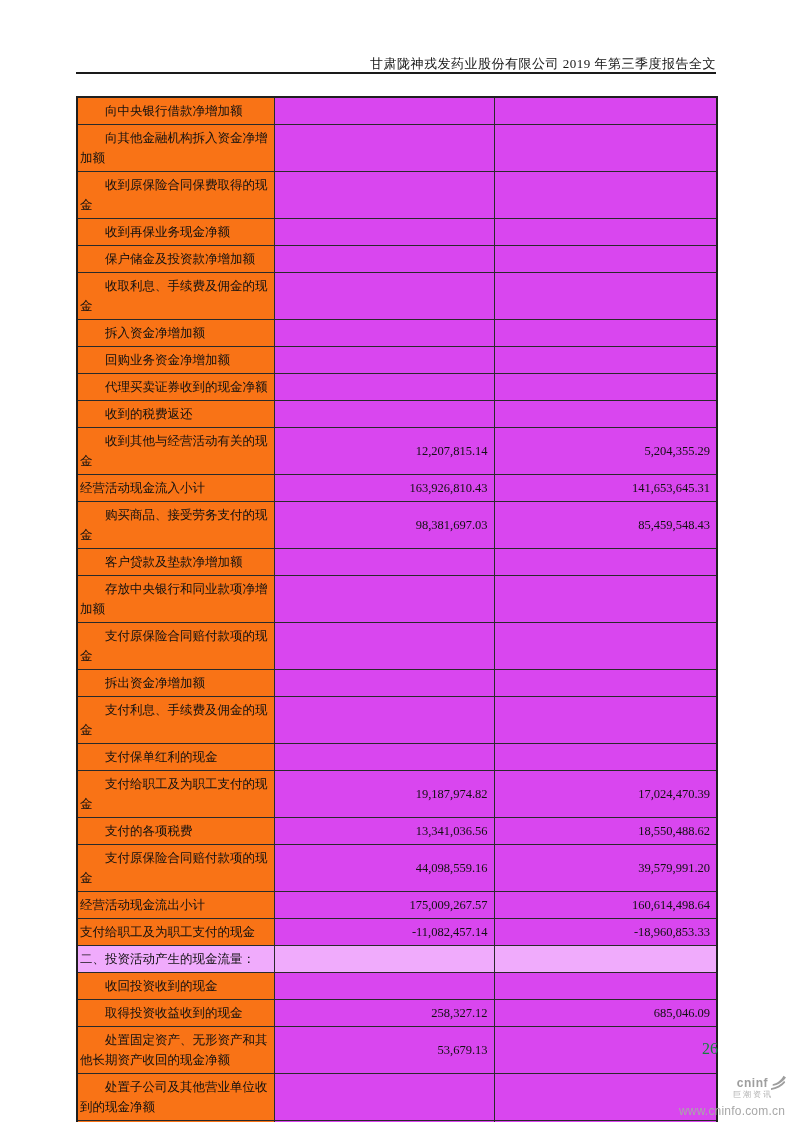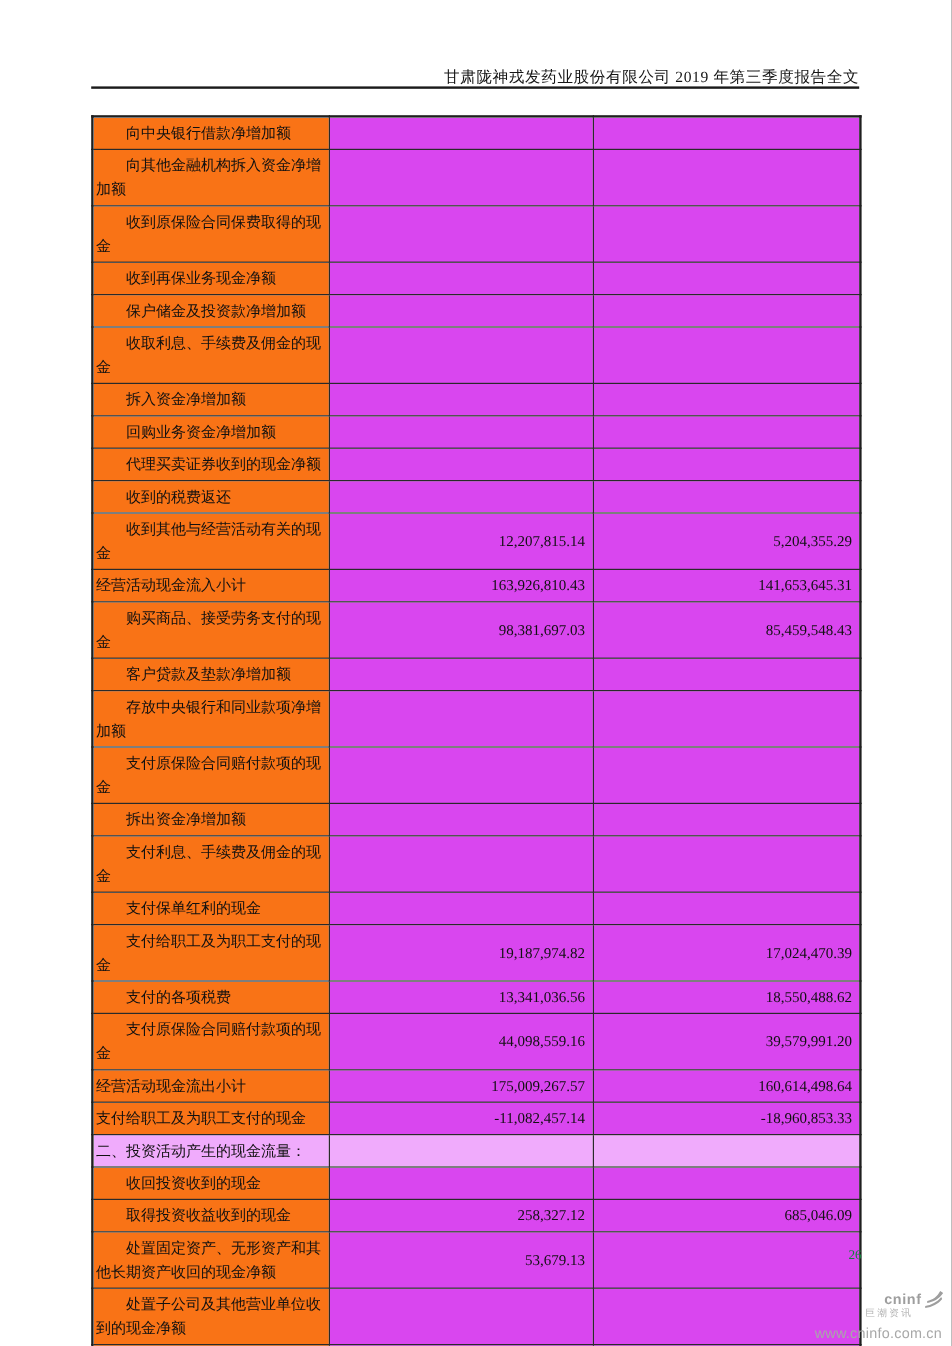--- a/index.html
+++ b/index.html
@@ -64,21 +64,21 @@
     text-align: right;
     padding: 3px 6px 3px 3px;
     white-space: nowrap;
   }
   tr.section td { background: #f0abfc; }
   
   .page-number {
     position: absolute;
     top: 1040px;
     right: 75px;
-    font-size: 11px;
+    font-size: 16px;
     color: #15803d;
   }
   .cninfo-logo {
     position: absolute;
     top: 1075px;
     right: 6px;
     width: 110px;
     text-align: right;
     color: #a3a3a3;
     font-family: "Liberation Sans", sans-serif;
@@ -93,21 +93,21 @@
   }
   .cninfo-brand {
     font-weight: bold;
     font-size: 12px;
     letter-spacing: 0.5px;
     color: #9e9e9e;
   }
   .cninfo-swoosh { width: 17px; height: 15px; }
   .cninfo-brand-cn {
     margin-top: 1px;
-    margin-right: 26px;
+    margin-right: 14px;
     font-size: 8px;
     letter-spacing: 2px;
     color: #b0b0b0;
   }
   .cninfo-url {
     margin-top: 6px;
     font-size: 12px;
     color: #a8a8a8;
     letter-spacing: 0.2px;
     text-align: center;

